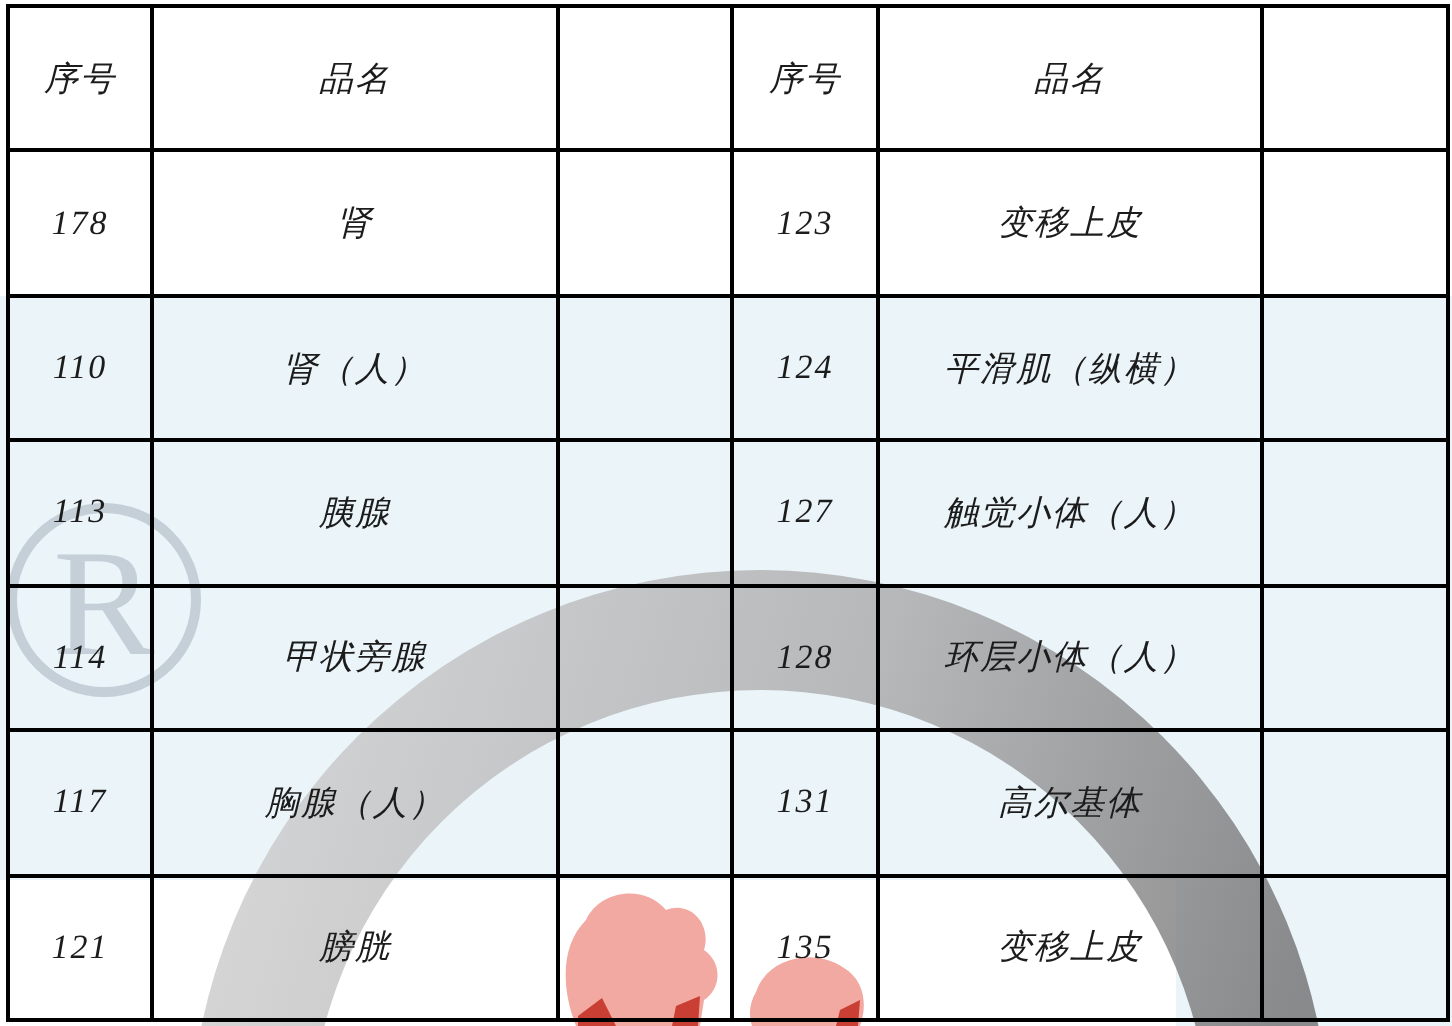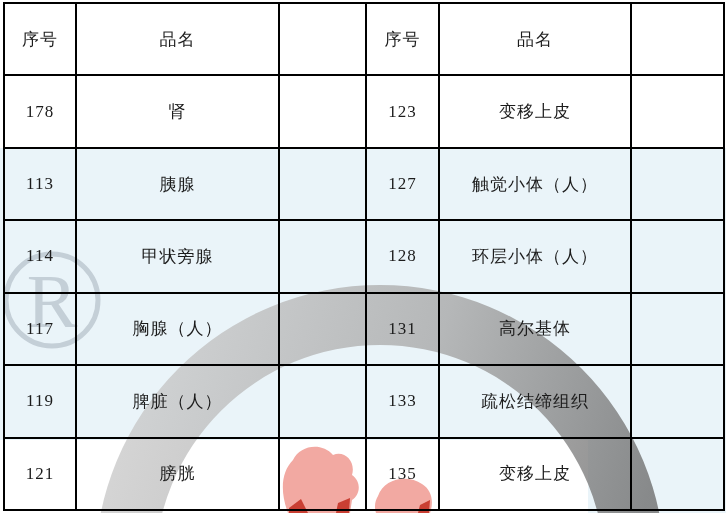--- a/index.html
+++ b/index.html
@@ -14,20 +14,21 @@
     position:absolute;left:0;top:0;width:726px;height:513px;
     z-index:0;
   }
   table.sheet{
     position:absolute;left:3px;top:2px;
     width:720px;height:509px;
     border-collapse:collapse;
     table-layout:fixed;
     z-index:1;
     background:transparent;
+    font-style:italic;
   }
   table.sheet td,table.sheet th{
     border:2px solid #000;
     padding:0;
     text-align:center;
     vertical-align:middle;
     font-size:17px;
     color:#1c1c1c;
     font-weight:normal;
     letter-spacing:1px;
@@ -95,20 +96,28 @@
       </tr>
     <tr>
       <td class="num">178</td>
       <td>肾</td>
       <td></td>
       <td class="num">123</td>
       <td>变移上皮</td>
       <td></td>
     </tr>
         <tr>
+      <td class="num">110</td>
+      <td>肾（人）</td>
+      <td></td>
+      <td class="num">124</td>
+      <td>平滑肌（纵横）</td>
+      <td></td>
+    </tr>
+        <tr>
       <td class="num">113</td>
       <td>胰腺</td>
       <td></td>
       <td class="num">127</td>
       <td>触觉小体（人）</td>
       <td></td>
     </tr>
         <tr>
       <td class="num">114</td>
       <td>甲状旁腺</td>
@@ -119,28 +128,20 @@
     </tr>
         <tr>
       <td class="num">117</td>
       <td>胸腺（人）</td>
       <td></td>
       <td class="num">131</td>
       <td>高尔基体</td>
       <td></td>
     </tr>
         <tr>
-      <td class="num">119</td>
-      <td>脾脏（人）</td>
-      <td></td>
-      <td class="num">133</td>
-      <td>疏松结缔组织</td>
-      <td></td>
-    </tr>
-        <tr>
       <td class="num">121</td>
       <td>膀胱</td>
       <td></td>
       <td class="num">135</td>
       <td>变移上皮</td>
       <td></td>
     </tr>
       </tbody>
   </table>
 

